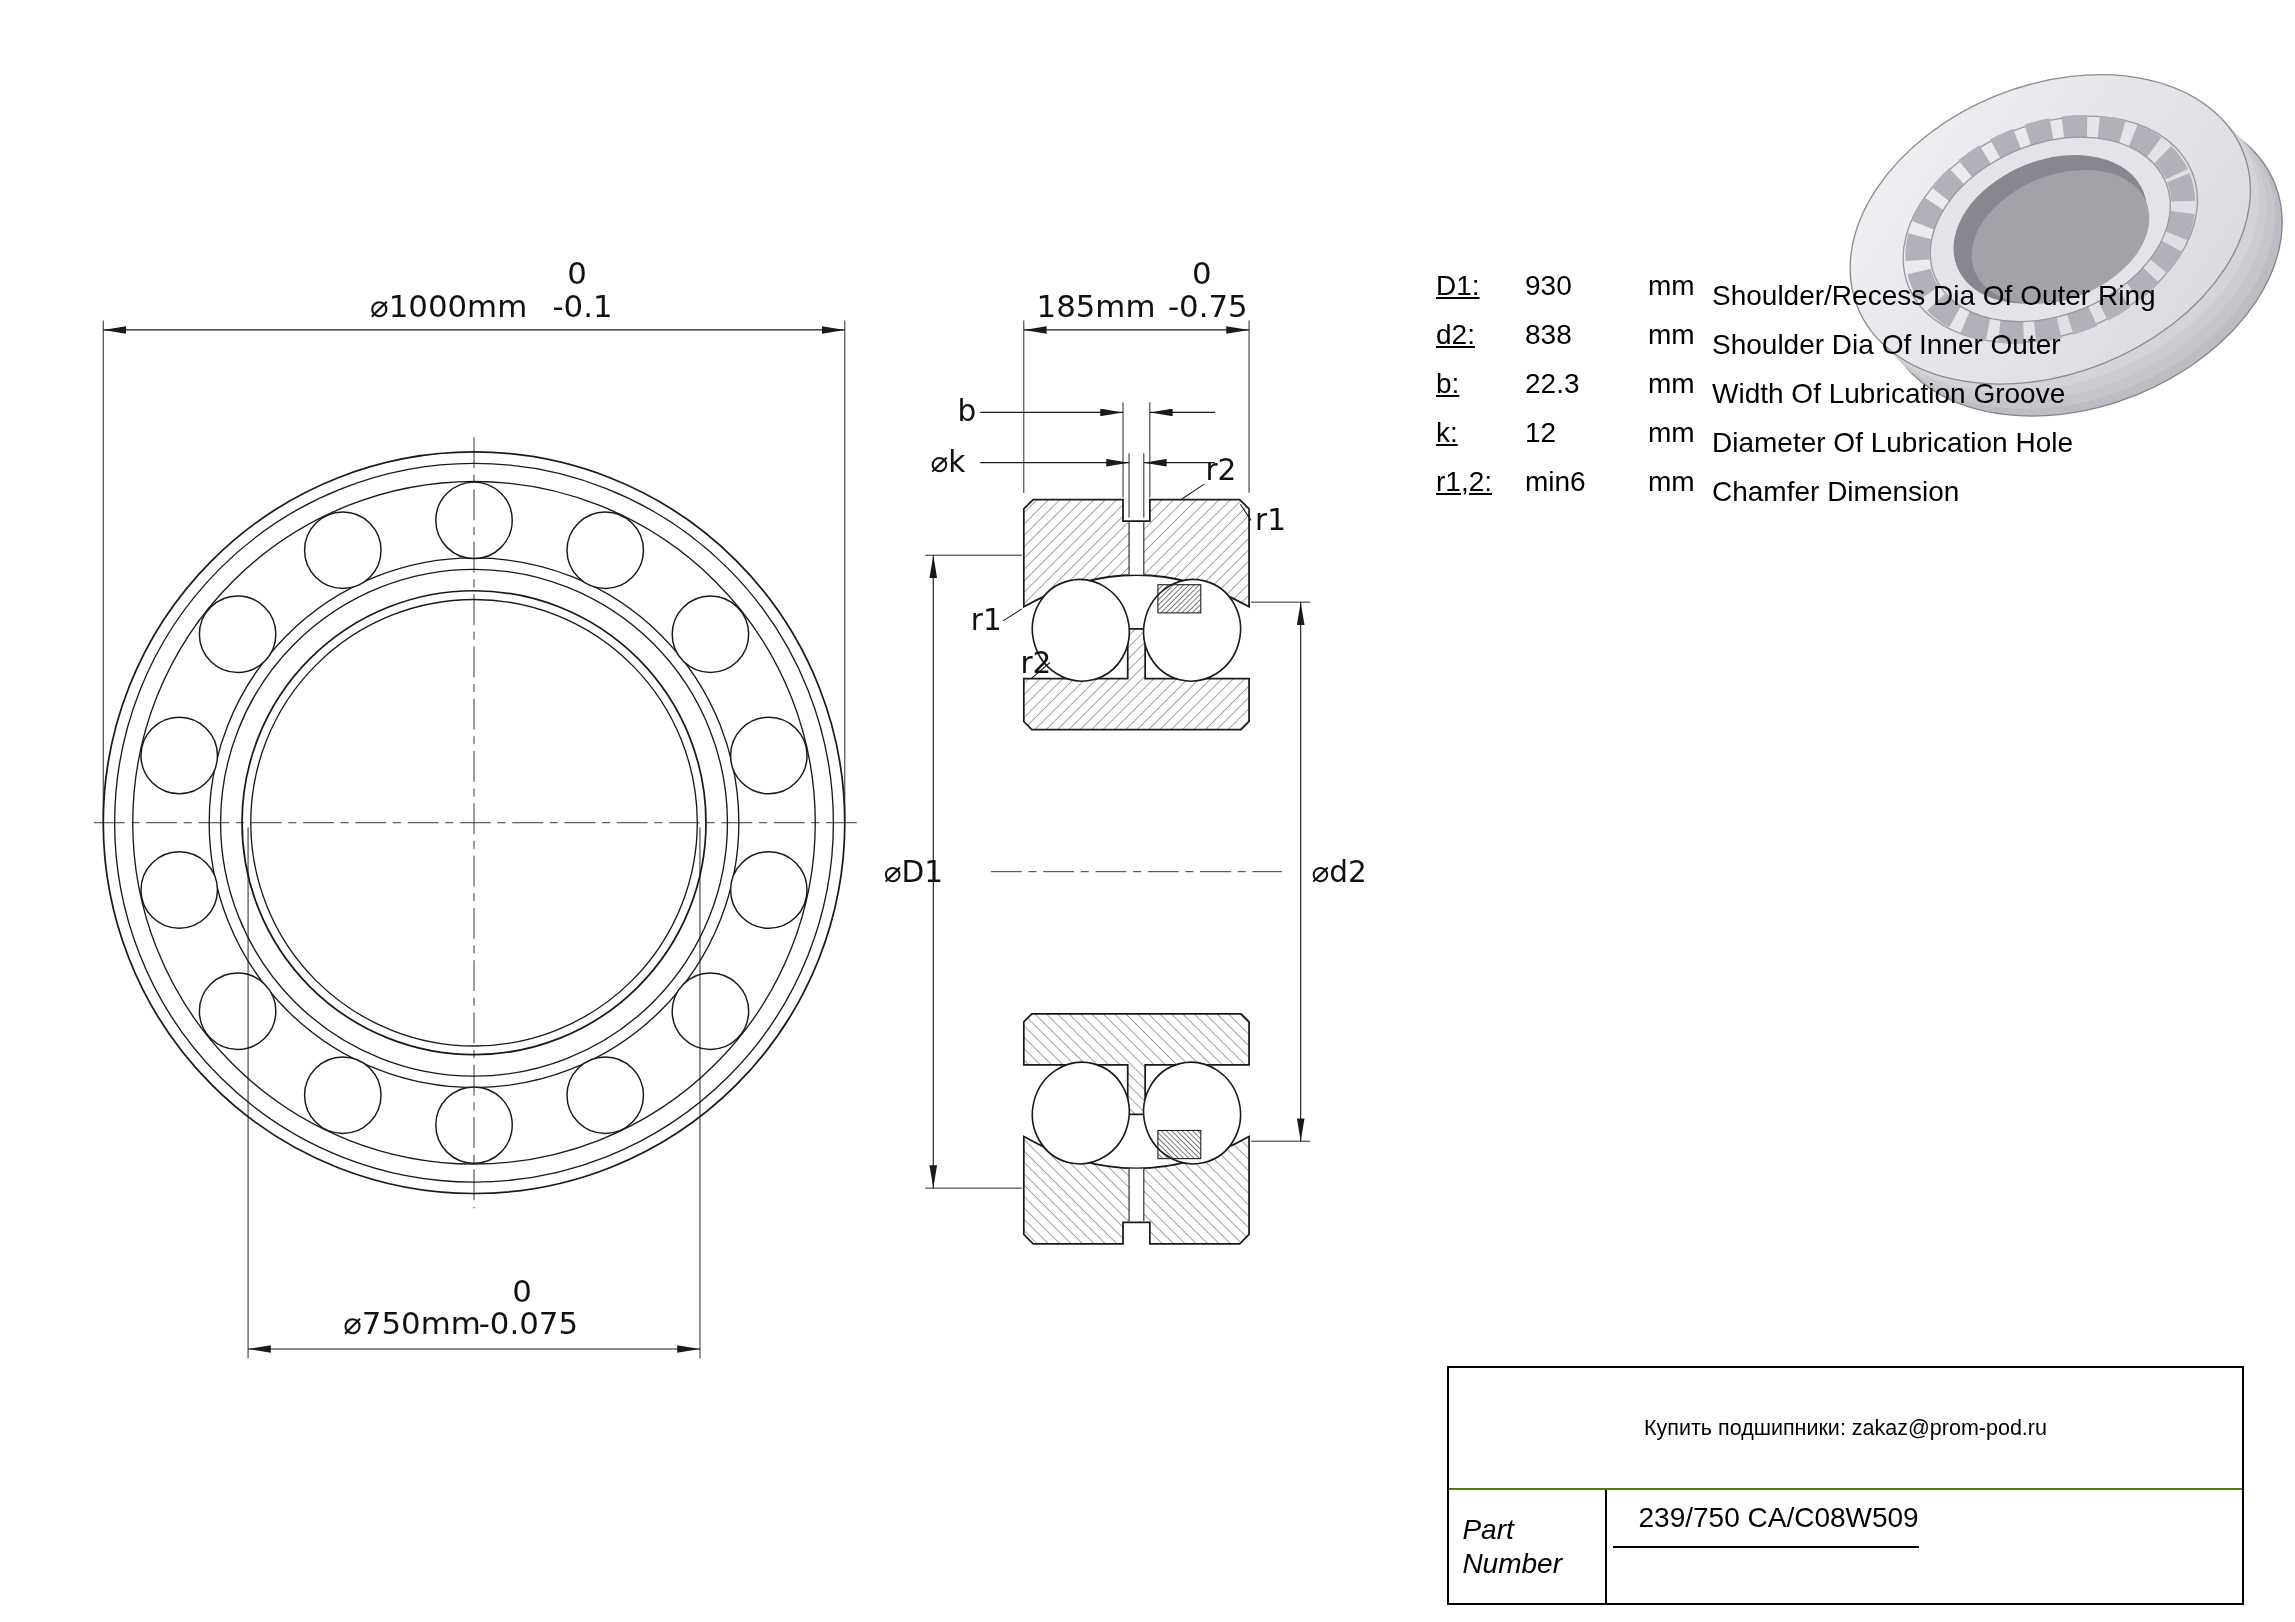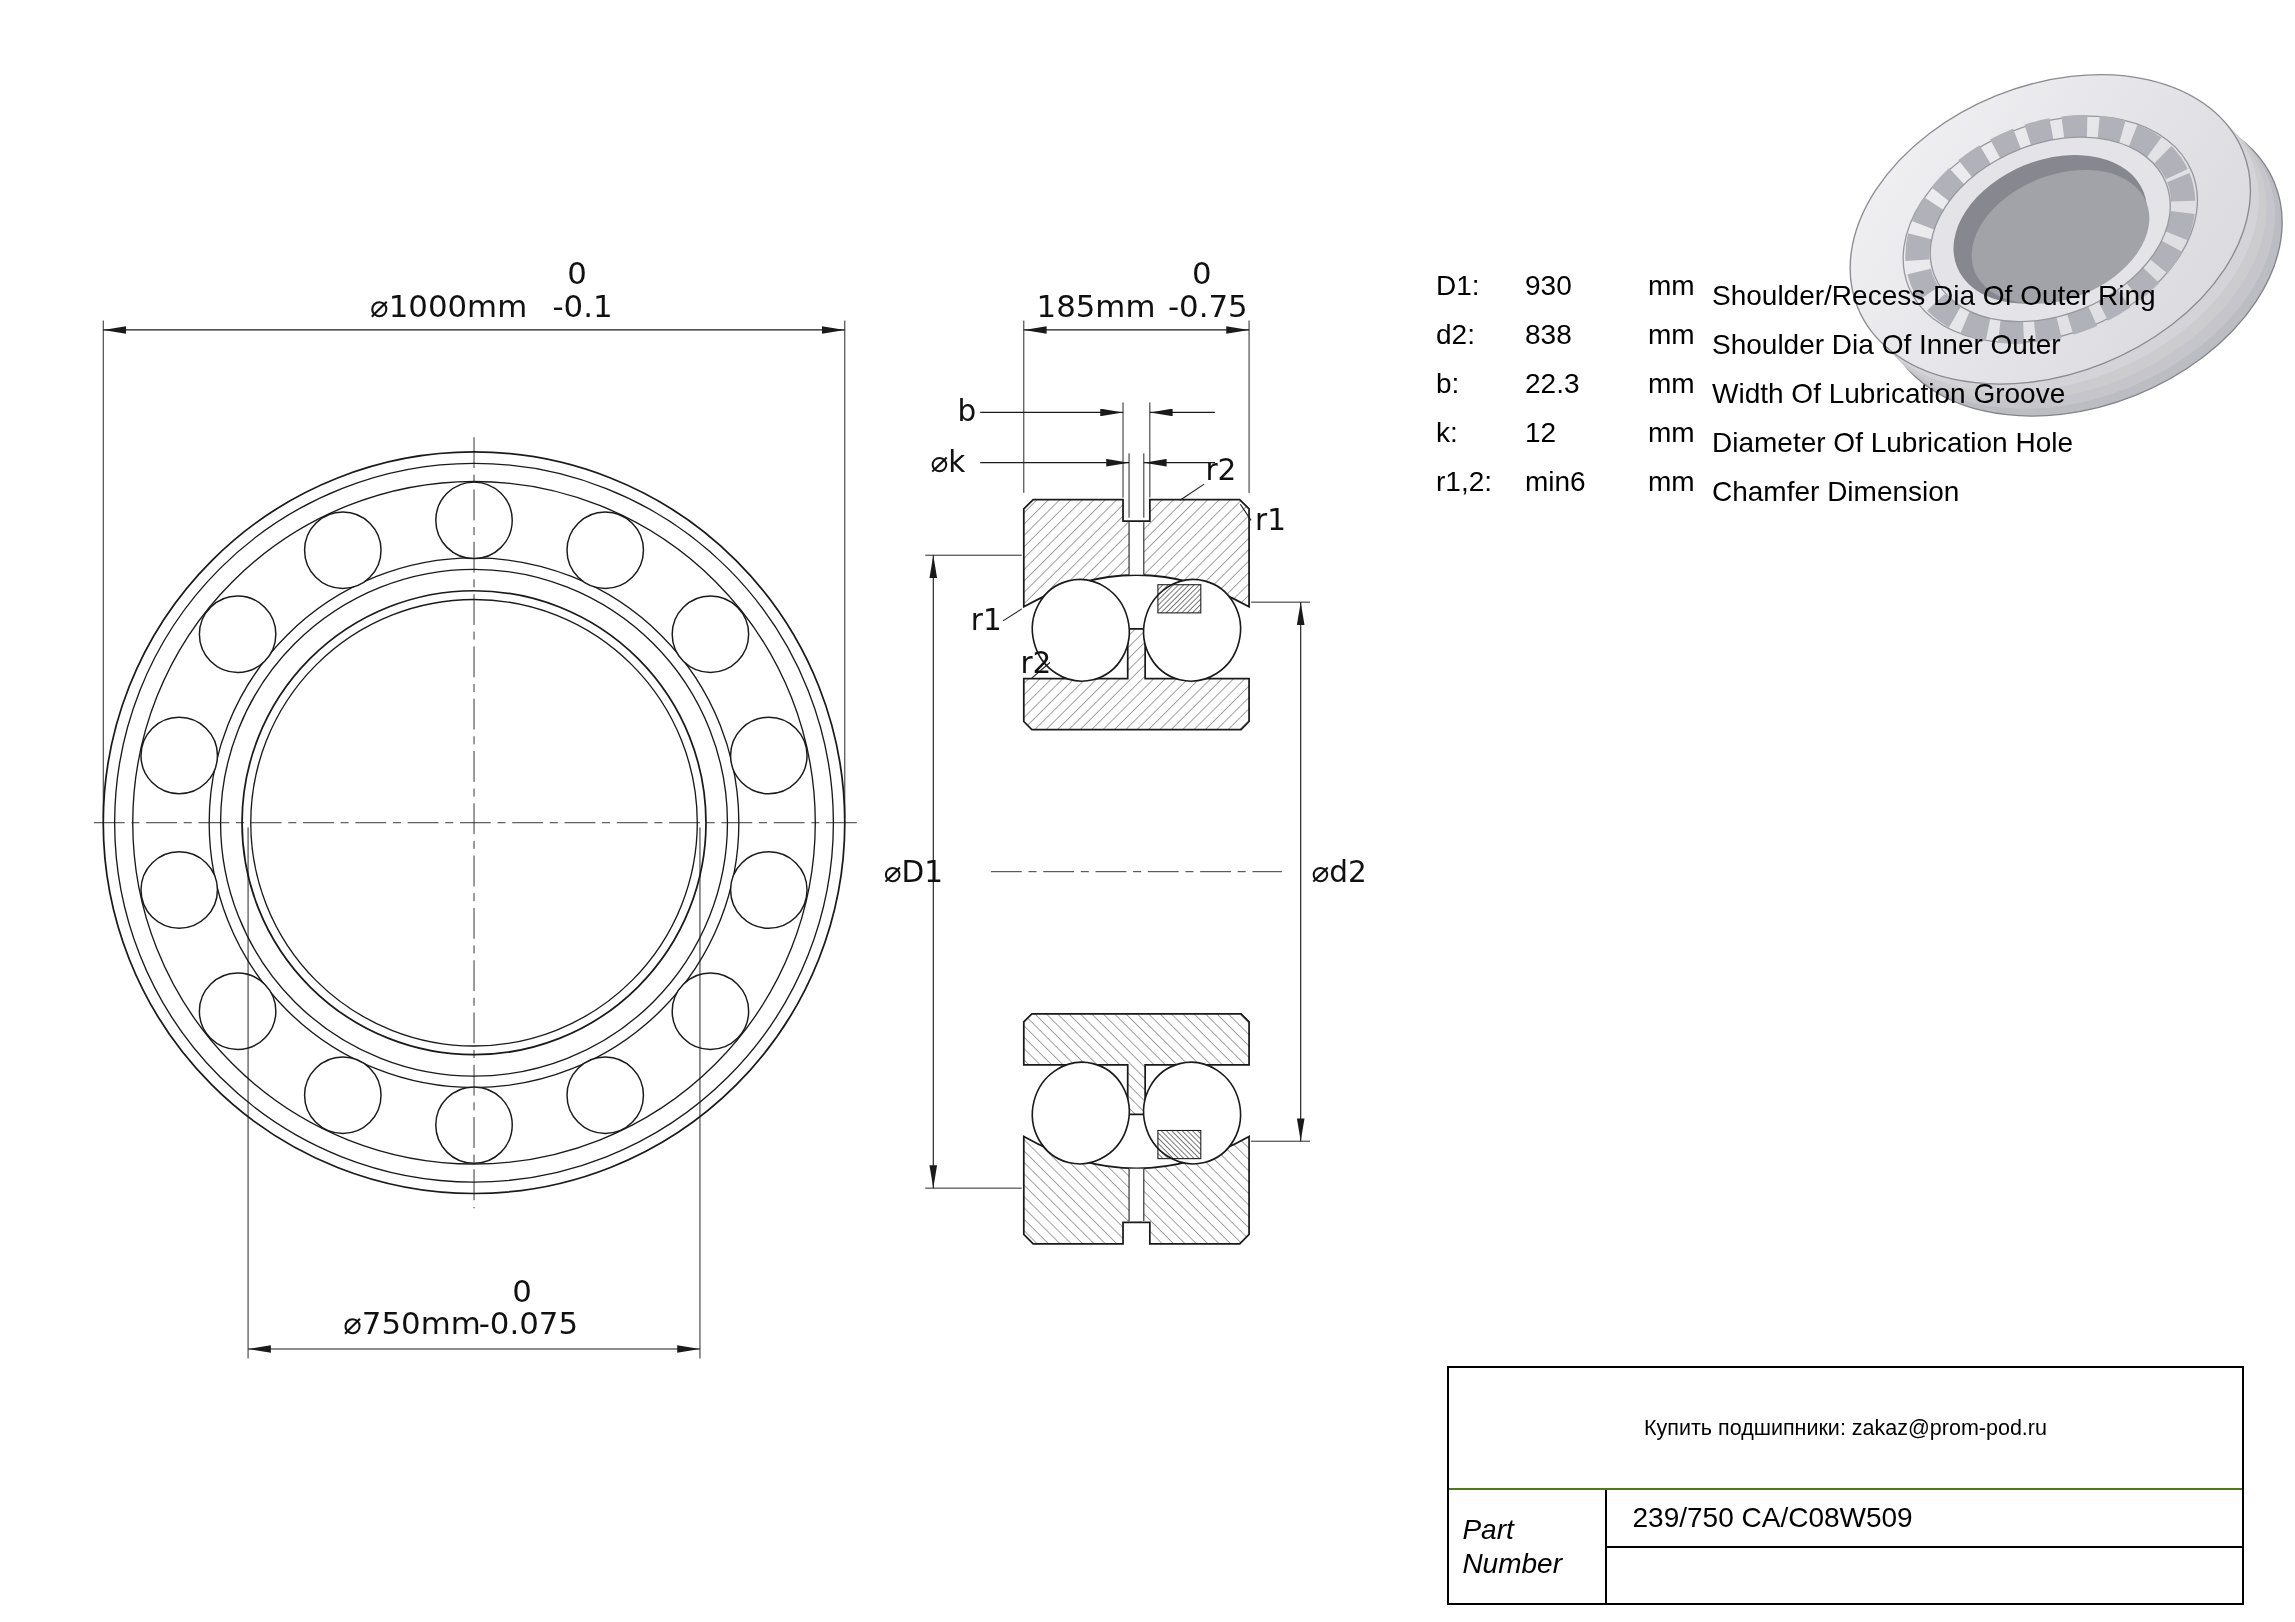--- a/index.html
+++ b/index.html
@@ -16,31 +16,31 @@
   .cl{stroke-width:1.3;stroke-dasharray:46 10 12 10;}
   .ball{fill:#fff;stroke-width:2.2;}
   .roller{fill:#fff;stroke-width:2.4;}
   .ldr{stroke-width:1.6;}
   .dtxt{font:46px "DejaVu Sans",sans-serif;fill:#111;stroke:none;}
   .ltxt{font:44px "DejaVu Sans",sans-serif;fill:#111;stroke:none;}
 
   
   .specs{position:absolute;left:1436px;top:261px;width:845px;}
   .spec-row{height:49px;display:flex;align-items:center;font-size:28px;}
-  .spec-sym{width:89px;}
+  .spec-sym{width:89px;text-decoration:underline;}
   .spec-val{width:123px;}
   .spec-unit{width:64px;}
   .spec-desc{flex:1;margin-top:20px;}
 
   
   .title-block{position:absolute;left:1447px;top:1366px;width:797px;height:239px;border:2px solid #000;box-sizing:border-box;display:flex;flex-direction:column;}
   .tb-contact{height:122px;border-bottom:2px solid #4d7c0f;box-sizing:border-box;display:flex;align-items:center;justify-content:center;font-size:21.5px;}
   .tb-bottom{flex:1;display:flex;}
   .tb-part-label{width:158px;border-right:2px solid #000;box-sizing:border-box;display:flex;align-items:center;padding-left:13.4px;font-size:28px;line-height:1.2;font-style:italic;}
-  .tb-right{flex:1;display:flex;flex-direction:column;}
+  .tb-right{flex:1;display:flex;flex-direction:row;margin-left:6px;}
   .tb-part-number{height:58px;border-bottom:2px solid #000;box-sizing:border-box;display:flex;align-items:center;padding-left:25.5px;font-size:28px;}
   .tb-part-desc{flex:1;display:flex;align-items:center;padding-left:25.5px;font-size:27px;}
 </style>
 </head>
 <body>
 
 <div class="canvas">
 
 <svg width="2295" height="1622" viewBox="0 0 3423 2419">
   <defs>

